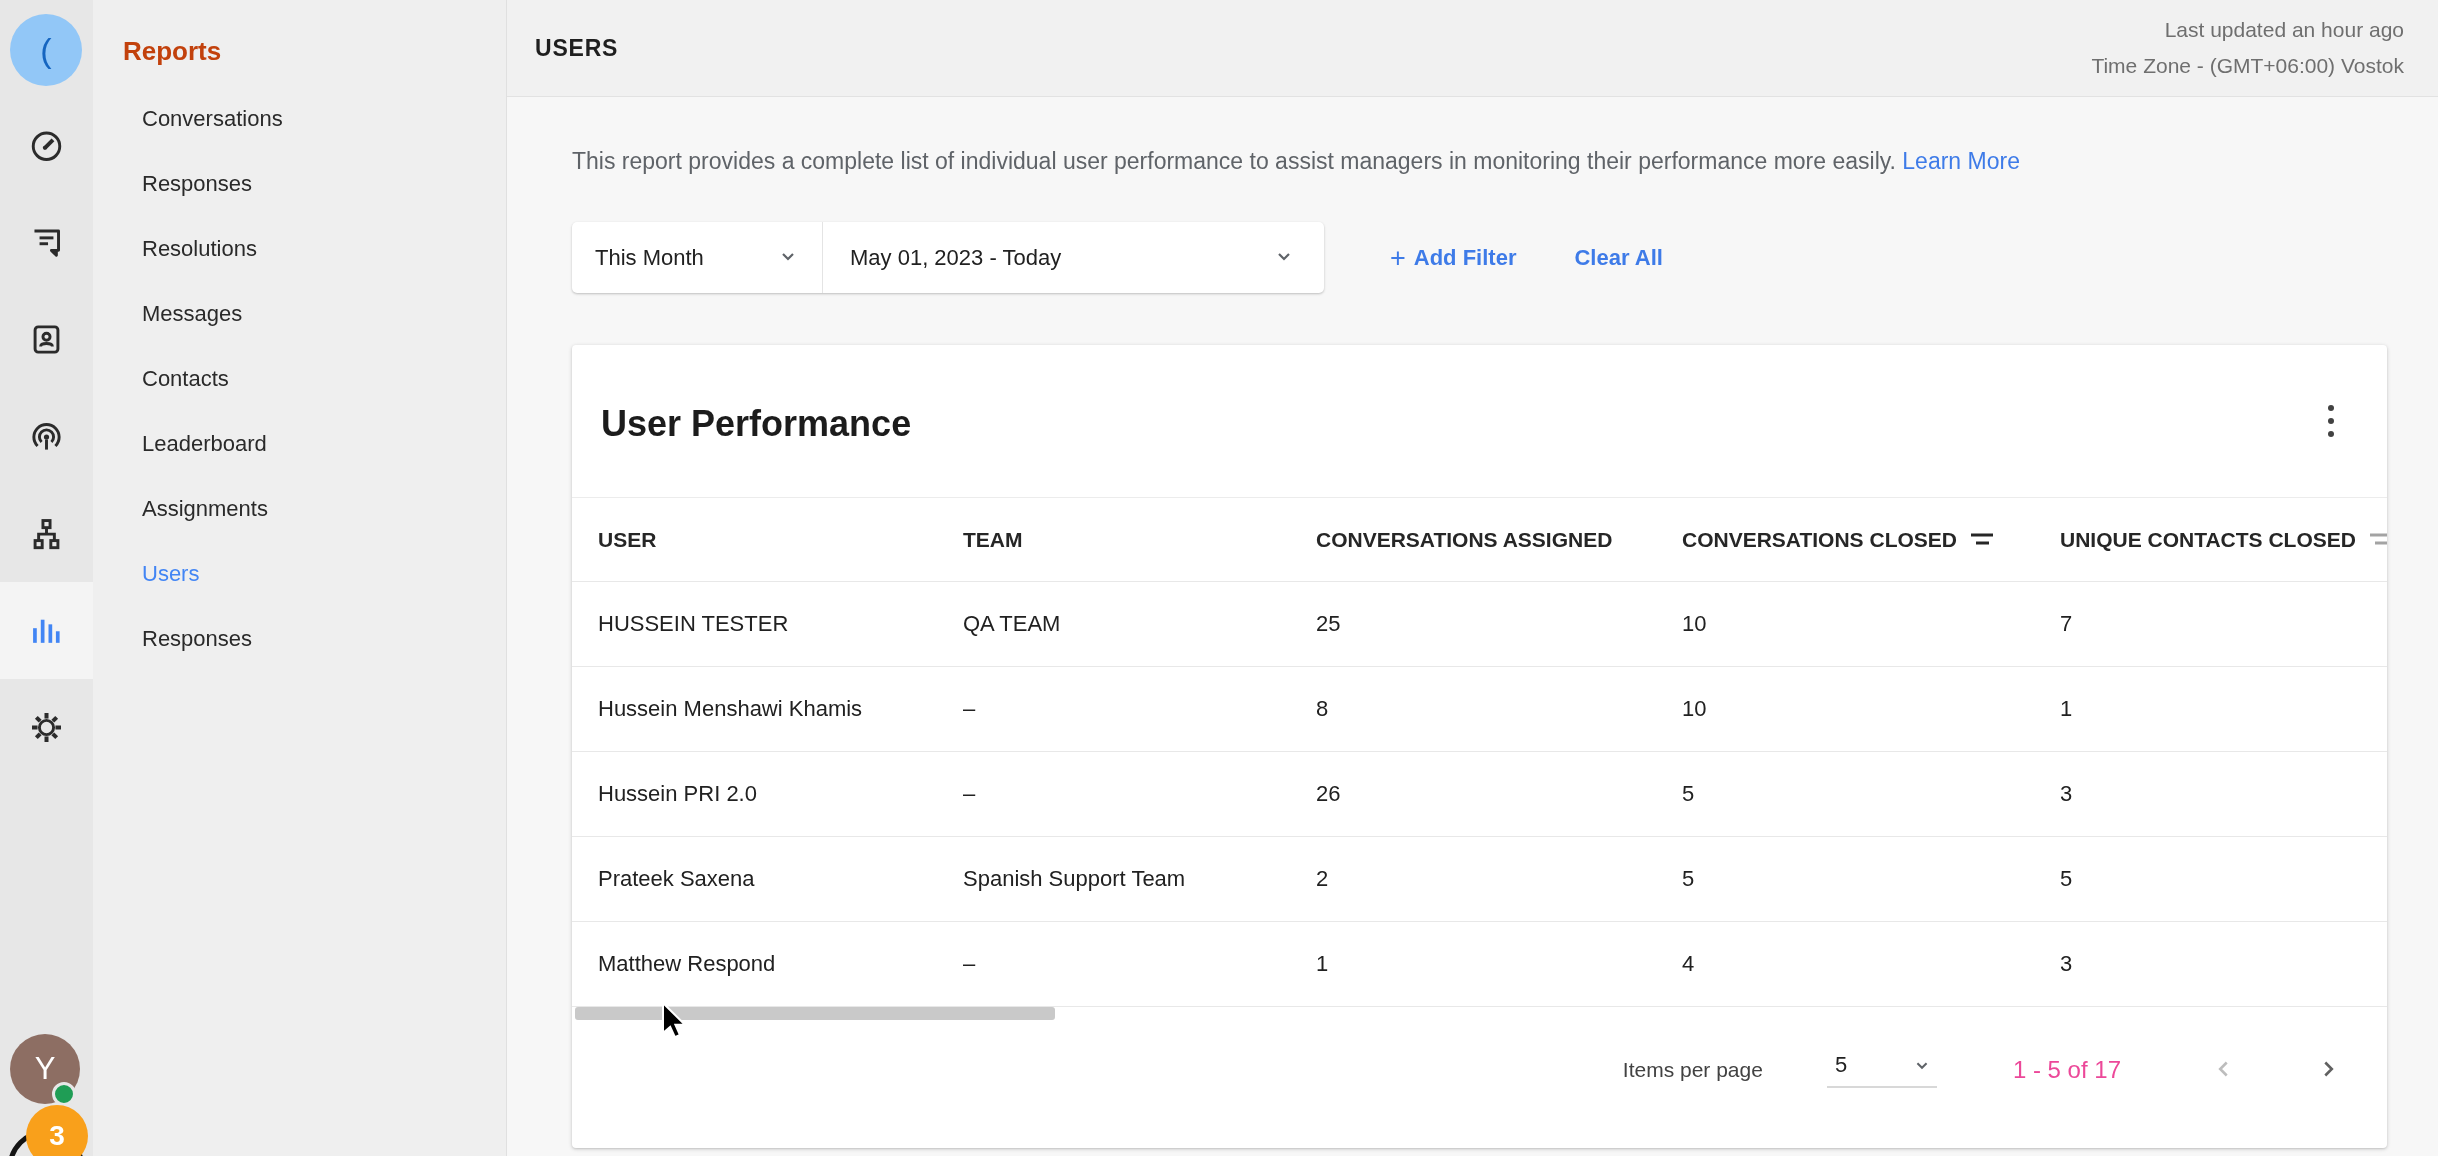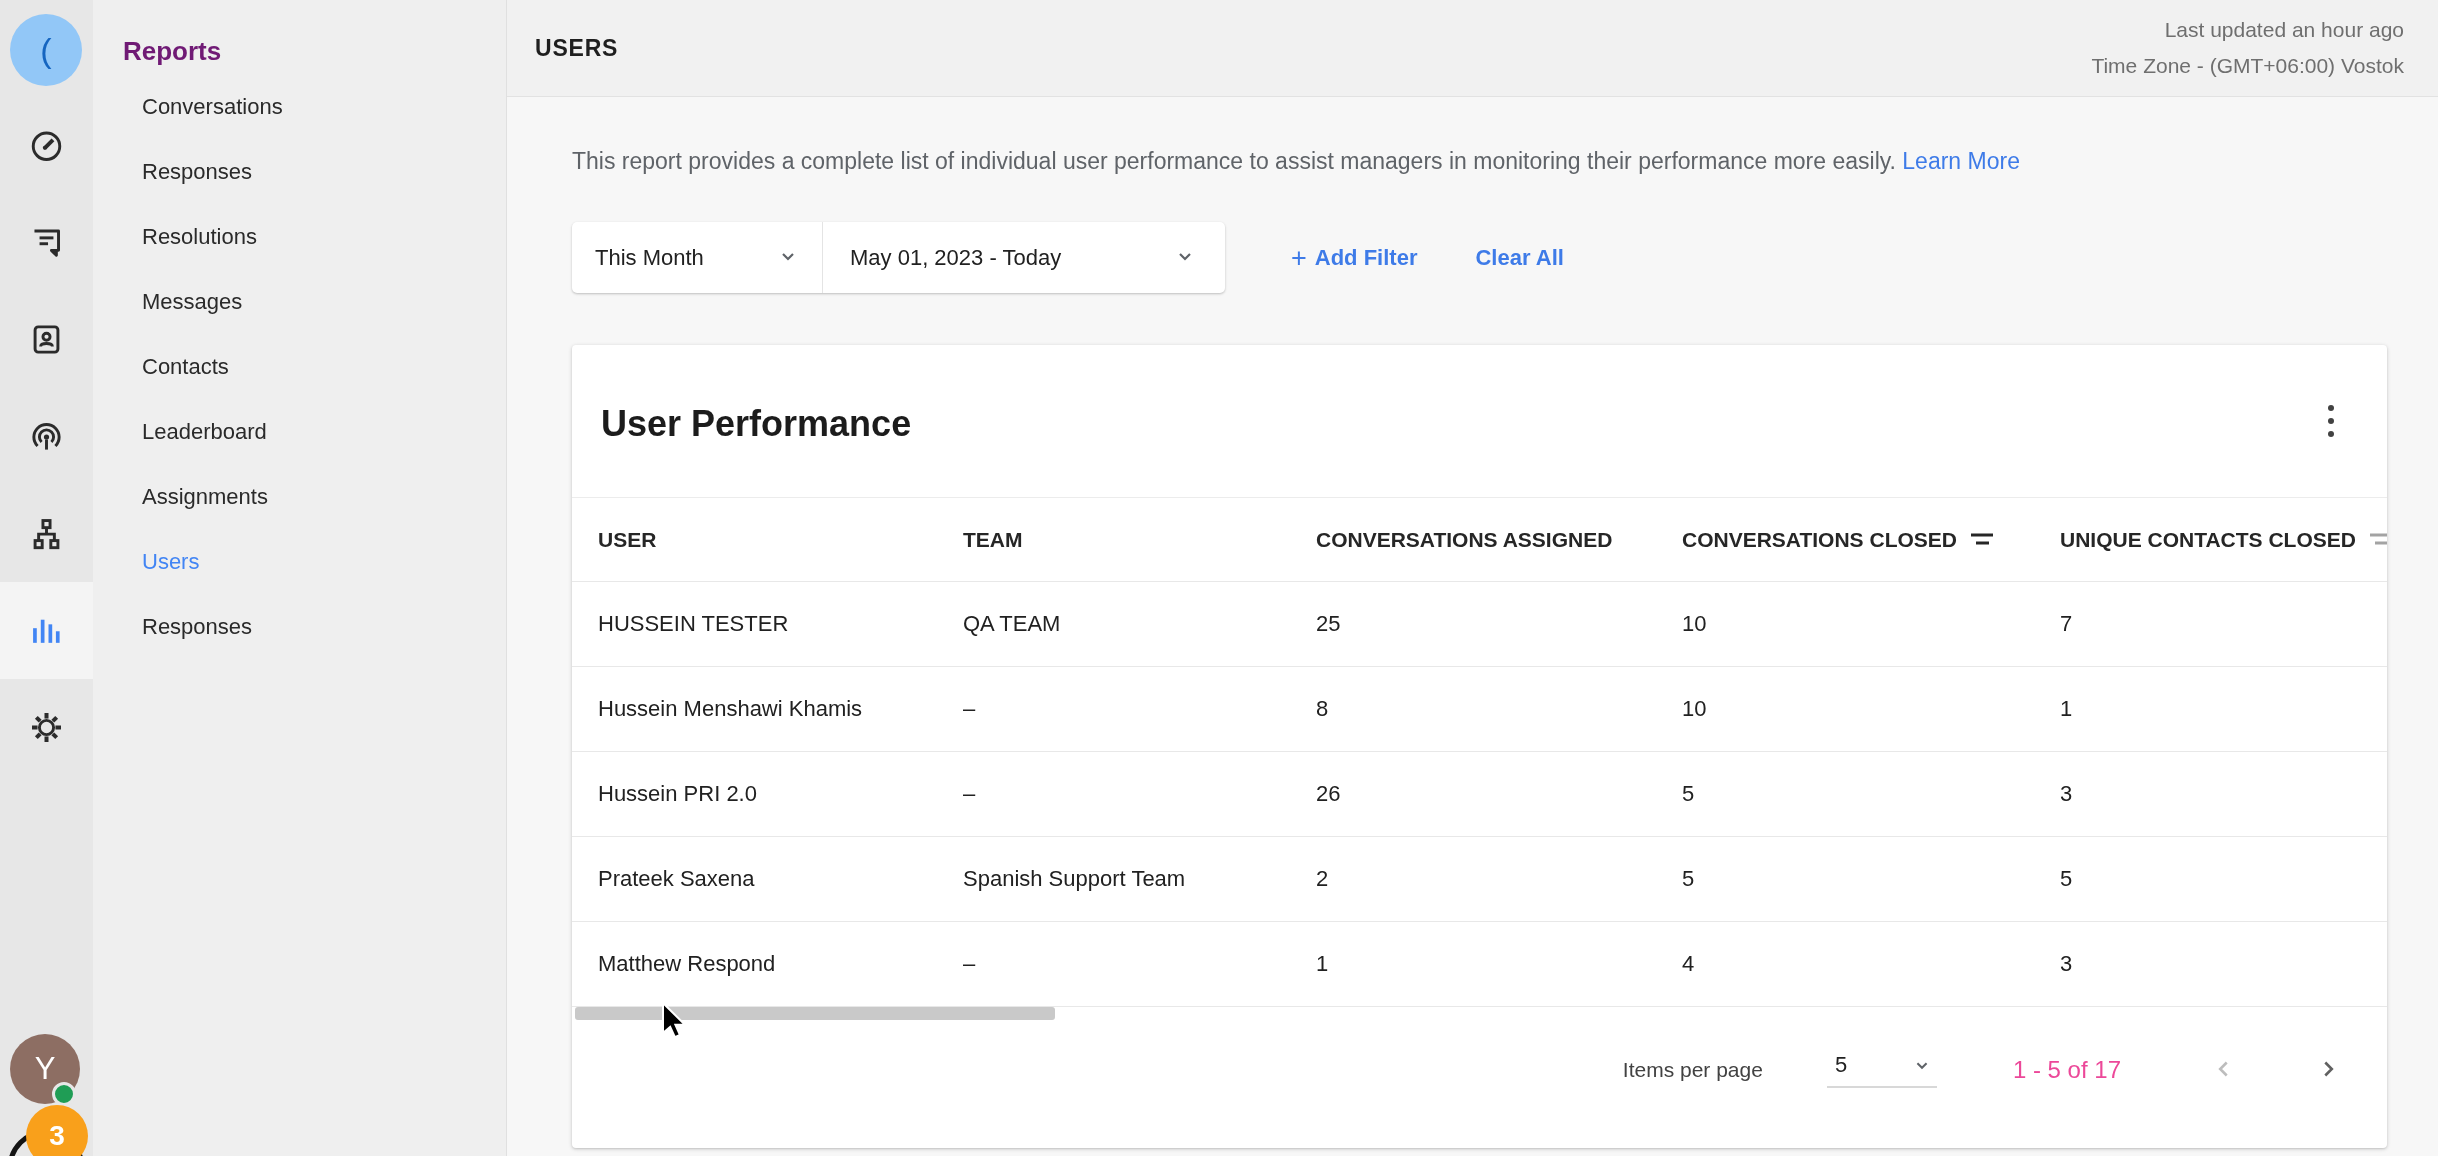--- a/index.html
+++ b/index.html
@@ -22,37 +22,37 @@
   .online-dot { position:absolute; left:52px; top:1082px; width:24px; height:24px; border-radius:50%;
                 background:#1f9d55; border:3px solid #e7e7e7; }
   .bottom-arc { position:absolute; left:0; top:1128px; }
   .notif-badge { position:absolute; left:26px; top:1105px; width:62px; height:62px; border-radius:50%;
                  background:#f9a01b; color:#fff; font-size:28px; font-weight:700;
                  display:flex; align-items:center; justify-content:center; z-index:6; }
 
   
   .sidebar { position:absolute; left:93px; top:0; width:414px; height:1156px; background:#efefef;
              border-right:1px solid #e0e0e0; padding:34px 0 0 0; z-index:4; }
-  .sidebar-title { font-size:26px; font-weight:700; color:#701a75; padding-left:30px; line-height:34px; margin-bottom:6px; }
+  .sidebar-title { font-size:26px; font-weight:700; color:#c2410c; padding-left:30px; line-height:34px; margin-bottom:18px; }
   .nav-item { height:65px; line-height:65px; padding-left:49px; font-size:22px; color:#2a2a2a; cursor:pointer; }
   .nav-item.active { color:#4285f4; font-weight:500; }
 
   
   .topbar { position:absolute; left:507px; top:0; right:0; height:97px; background:#f1f1f1;
             border-bottom:1px solid #e2e2e2; display:flex; align-items:center; z-index:3; }
   .topbar-title { font-size:23px; font-weight:700; letter-spacing:0.8px; color:#1f1f1f; margin-left:28px; }
   .topbar-meta { margin-left:auto; margin-right:34px; text-align:right; color:#6f6f6f; font-size:21px; line-height:36px; }
 
   
   .desc { position:absolute; left:572px; top:148px; font-size:23px; color:#5f6368; }
   .desc a { color:#3e7be8; text-decoration:none; cursor:pointer; }
 
   
   .filter-row { position:absolute; left:572px; top:222px; height:71px; display:flex; align-items:center; }
-  .filter-box { width:653px; height:71px; background:#fff; border-radius:5px;
+  .filter-box { width:752px; height:71px; background:#fff; border-radius:5px;
                 box-shadow:0 1px 3px rgba(0,0,0,0.14), 0 1px 2px rgba(0,0,0,0.10);
                 display:flex; align-items:stretch; }
   .filter-seg { display:flex; align-items:center; justify-content:space-between; cursor:pointer; }
   .filter-seg.seg1 { width:250px; padding:0 22px 0 23px; }
   .filter-seg.seg2 { flex:1; padding:0 28px 0 27px; }
   .filter-divider { width:1px; background:#e4e4e4; margin:0; }
   .filter-seg .label { font-size:22px; color:#212121; }
   .chev-down svg { width:24px; height:24px; stroke:#5f6368; stroke-width:2.2; fill:none; }
   .filter-actions { display:flex; align-items:center; margin-left:66px; gap:58px; }
   .link-btn { border:none; background:none; color:#3e7be8; font-size:22px; font-weight:600;

